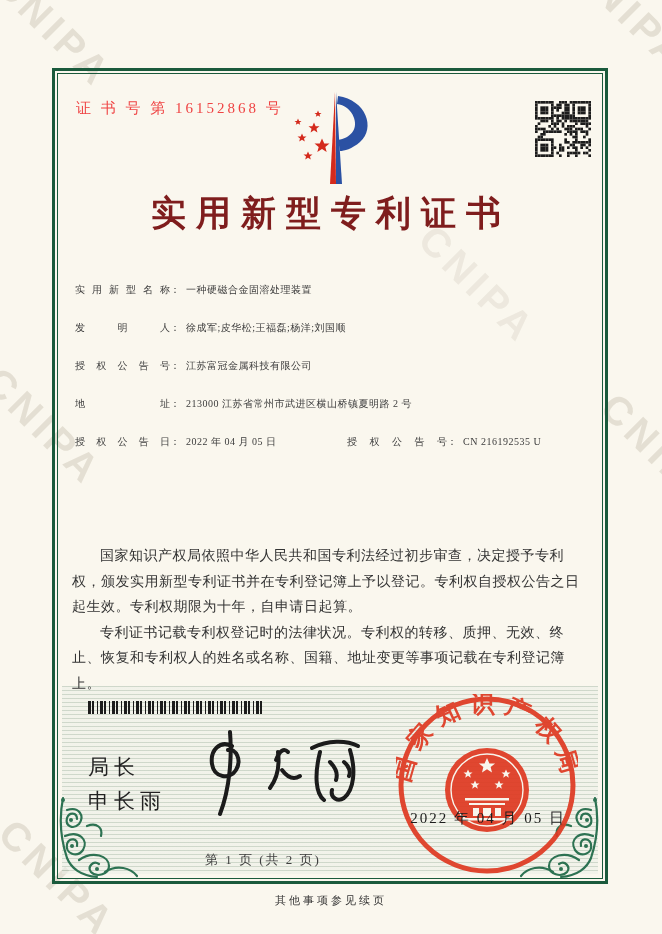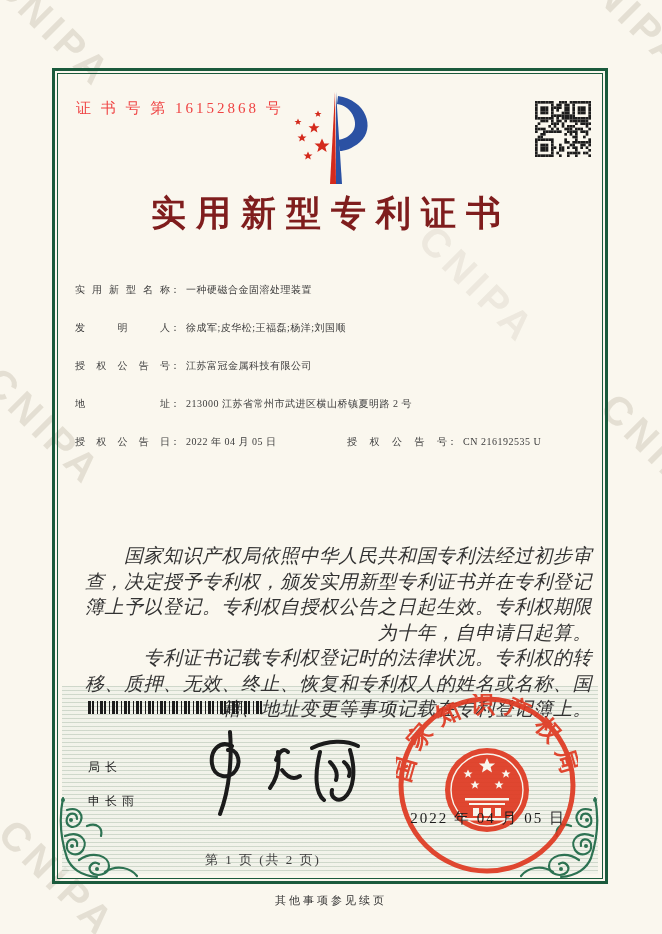--- a/index.html
+++ b/index.html
@@ -45,27 +45,27 @@
   
   .fields{position:absolute;left:75px;top:283px;width:520px;font-size:10px;color:#3c3c3c;}
   .frow{height:38px;position:relative;white-space:nowrap;}
   .lbl{display:inline-block;width:95px;text-align:justify;text-align-last:justify;
        vertical-align:top;}
   .colon{display:inline-block;}
   .val{margin-left:6px;letter-spacing:.5px;}
   .grant-no{position:absolute;left:272px;top:0;}
   .lbl2{display:inline-block;width:100px;text-align:justify;text-align-last:justify;}
 
-  .body-text{position:absolute;left:72px;top:543px;width:520px;font-size:19px;
-             line-height:25.5px;color:#333;font-style:italic;letter-spacing:.5px;text-align:right;}
+  .body-text{position:absolute;left:72px;top:543px;width:520px;font-size:14px;
+             line-height:25.5px;color:#333;letter-spacing:.5px;}
   .body-text p{margin:0;text-indent:2em;}
 
   .barcode{position:absolute;left:88px;top:701px;width:176px;height:13px;}
 
-  .director{position:absolute;left:88px;top:750px;font-size:12px;color:#222;
+  .director{position:absolute;left:88px;top:750px;font-size:21px;color:#222;
             letter-spacing:5px;line-height:34px;}
   .sig{position:absolute;left:192px;top:726px;width:172px;height:94px;}
 
   .seal{position:absolute;left:396px;top:694px;width:182px;height:182px;opacity:.93;}
   .seal-date{position:absolute;left:396px;top:809px;width:184px;text-align:center;
              font-size:15px;letter-spacing:2px;color:#1d1d1d;}
 
   .pagenum{position:absolute;left:0;top:851px;width:526px;text-align:center;
            font-size:13px;letter-spacing:2px;color:#3f3f3f;}
   .note{position:absolute;left:0;top:893px;width:662px;text-align:center;

